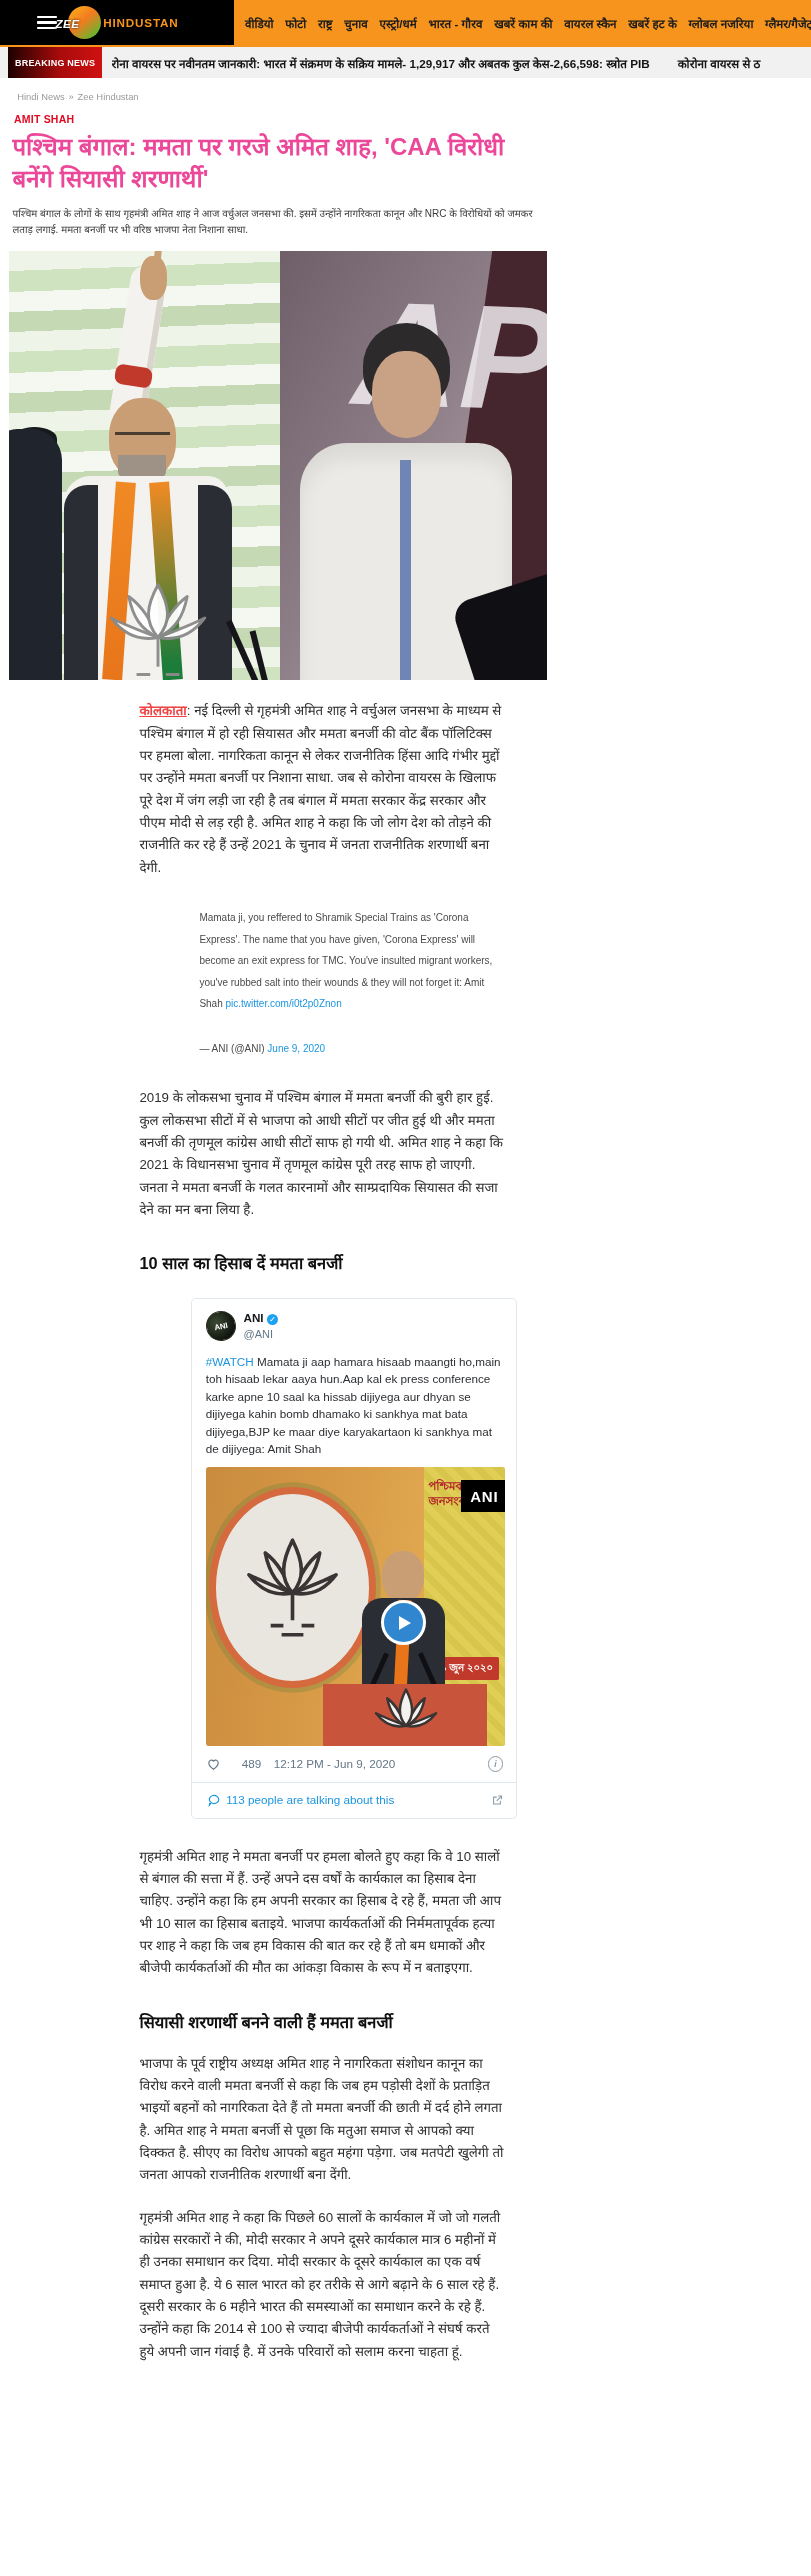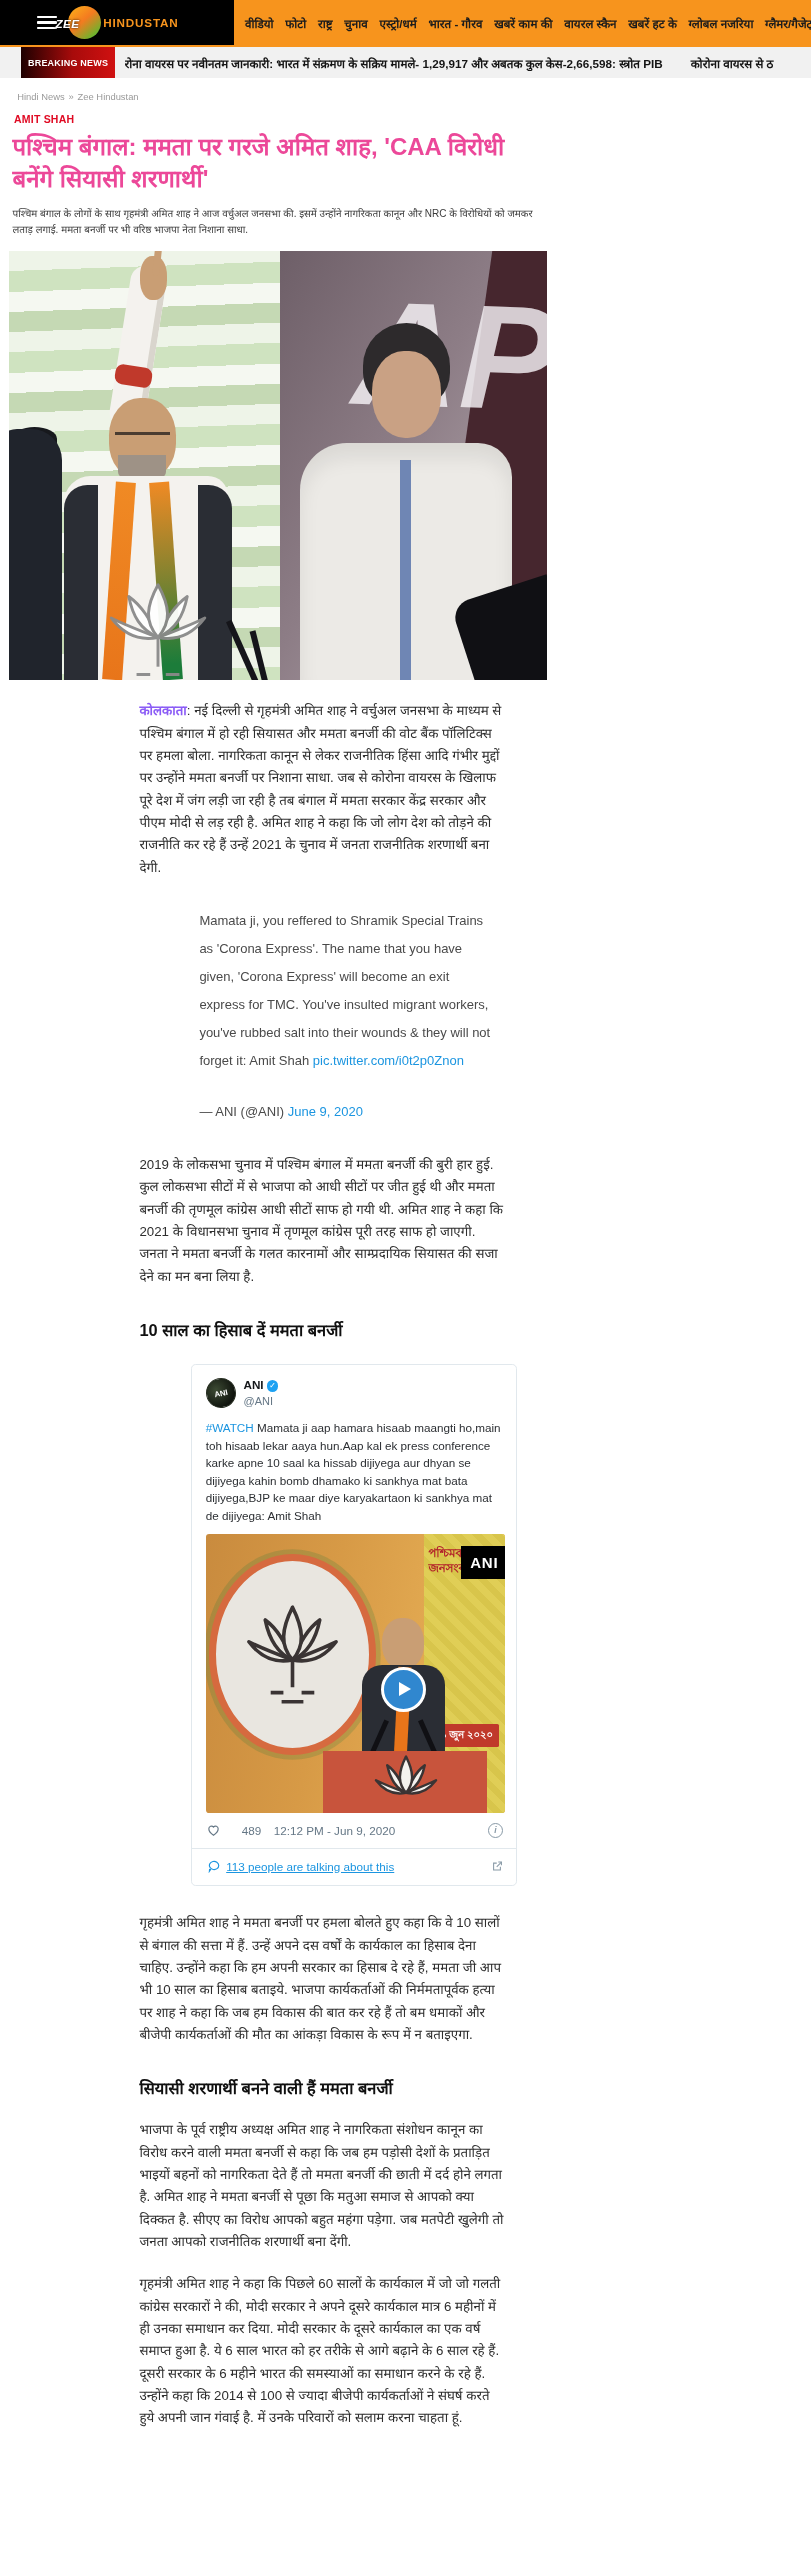--- a/index.html
+++ b/index.html
@@ -12,21 +12,21 @@
   .hamburger span{display:block;height:2.3px;background:#fff;border-radius:0.8px;}
   .logo{display:flex;align-items:center;position:relative;cursor:pointer;}
   .logo-circle{width:33px;height:33px;border-radius:50%;background:linear-gradient(140deg,#f9a11b 15%,#f47b20 45%,#6ab42d 85%);position:relative;}
   .logo-zee{position:absolute;left:-12.5px;top:11px;color:#fff;font-weight:bold;font-style:italic;font-size:11.7px;letter-spacing:0.4px;text-shadow:0 0 2.3px #000;}
   .logo-hindustan{color:#f7941d;font-weight:bold;font-size:11.7px;letter-spacing:0.8px;margin-left:2.3px;}
   .header-nav{flex:1;background:#f7941d;display:flex;align-items:center;gap:11.7px;padding:0 11px;font-weight:bold;font-size:11.7px;color:#1c1c1c;white-space:nowrap;overflow:hidden;}
   .header-nav .nav-item{cursor:pointer;}
 
   
   .breaking-bar{height:31px;background:#f1f1f1;display:flex;align-items:center;overflow:hidden;}
-  .breaking-label{margin-left:21px;background:linear-gradient(90deg,#1d0000,#a80b0b 55%,#d01111);color:#fff;font-weight:bold;font-size:9px;padding:13px 7px;letter-spacing:0.2px;flex:0 0 auto;}
+  .breaking-label{margin-left:8px;background:linear-gradient(90deg,#1d0000,#a80b0b 55%,#d01111);color:#fff;font-weight:bold;font-size:9px;padding:13px 7px;letter-spacing:0.2px;flex:0 0 auto;}
   .ticker{margin-left:9.4px;font-weight:bold;font-size:11.7px;color:#141414;white-space:nowrap;overflow:hidden;flex:1;}
   .ticker .t2{margin-left:28px;}
 
   
   .content{width:538px;margin-left:9.4px;}
   .breadcrumb{margin:12.5px 0 0 7.8px;font-size:9.4px;color:#9a9a9a;}
   .breadcrumb span{cursor:pointer;}
   .breadcrumb .sep{margin:0 3.9px;cursor:default;}
   .article-tag{margin:11px 0 0 4.7px;color:#e00a23;font-weight:bold;font-size:10.5px;letter-spacing:0.2px;}
   h1.article-title{margin:6.2px 0 11px 3.1px;font-size:24px;line-height:1.35;color:#ec4899;font-weight:bold;}
@@ -61,23 +61,23 @@
   .hr-ap{position:absolute;right:-11px;top:31px;font-size:148px;font-weight:bold;font-style:italic;color:rgba(245,242,245,.82);line-height:1;transform:rotate(2deg);}
   .hr-hair{position:absolute;left:83px;top:72px;width:87px;height:86px;background:#2d2a2c;border-radius:50% 50% 42% 42%;}
   .hr-face{position:absolute;left:92px;top:100px;width:69px;height:87px;background:#c9a184;border-radius:46% 46% 48% 48%;}
   .hr-shawl{position:absolute;left:20px;top:192px;width:212px;height:242px;background:#eceae6;border-radius:47px 34px 0 0;box-shadow:inset 0 14px 20px rgba(0,0,0,.08);}
   .hr-lanyard{position:absolute;left:120px;top:209px;width:11px;height:220px;background:#6f86b4;}
   .hr-mic{position:absolute;right:-20px;bottom:-23.4px;width:101px;height:117px;background:#101014;border-radius:19px 0 0 0;transform:rotate(-18deg);}
 
   
   .article-body{margin-left:130px;width:365px;}
   .article-body p.body-para{margin:20px 0;font-size:13.3px;line-height:1.68;color:#2e2e2e;}
-  .article-body p.body-para strong{color:#8b5cf6;}
+  .article-body p.body-para strong{color:#ef4444;text-decoration:underline;}
   .article-body h2{margin:30px 0 4.7px;font-size:16.4px;color:#101010;font-weight:bold;}
-  .tq{margin:28px 7px 28px 60px;width:295px;color:#4a4a4a;font-size:13px;line-height:2.15;}
+  .tq{margin:28px 7px 28px 60px;width:295px;color:#4a4a4a;font-size:10px;line-height:2.15;}
   .tq a,.link-blue{color:#1b95e0;text-decoration:none;cursor:pointer;}
   .tq .byline{display:block;margin-top:23.4px;}
 
   
   .tweet-card{margin:23.4px 0 26.5px 52px;width:326px;box-sizing:border-box;border:0.8px solid #e1e8ed;border-radius:4.7px;background:#fff;padding:12.5px 13.3px 0;}
   .tw-head{display:flex;align-items:flex-start;}
   .tw-avatar{width:30px;height:30px;border-radius:50%;background:radial-gradient(circle at 35% 35%,#3c4a33,#11150f 70%);color:#fff;font-size:7.8px;font-weight:bold;display:flex;align-items:center;justify-content:center;cursor:pointer;border:1.6px solid #272e22;box-sizing:border-box;transform:rotate(-12deg);}
   .tw-id{margin-left:7.8px;line-height:1.25;}
   .tw-name{font-weight:bold;font-size:11.7px;color:#14171a;cursor:pointer;display:inline-block;}
   .tw-badge{display:inline-flex;width:11.7px;height:11.7px;border-radius:50%;background:#1da1f2;color:#fff;font-size:7.8px;align-items:center;justify-content:center;margin-left:3.1px;vertical-align:0.8px;}
@@ -99,21 +99,21 @@
   .tm-mic{position:absolute;left:167px;top:184px;width:4.7px;height:55px;background:#101014;transform:rotate(24deg);}
   .tm-mic2{position:absolute;left:223px;top:184px;width:4.7px;height:55px;background:#101014;transform:rotate(-24deg);}
   .tm-play{position:absolute;left:175px;top:133px;width:45px;height:45px;border-radius:50%;background:#3087cf;border:3.1px solid #fff;box-sizing:border-box;display:flex;align-items:center;justify-content:center;cursor:pointer;}
   .tm-play .tri{width:0;height:0;border-left:12.5px solid #fff;border-top:7.8px solid transparent;border-bottom:7.8px solid transparent;margin-left:3.1px;}
   .tw-row1{display:flex;align-items:center;padding:10px 0;color:#657786;font-size:11.7px;}
   .tw-row1 .likes{margin-left:21px;cursor:pointer;}
   .tw-row1 .time{margin-left:12.5px;cursor:pointer;}
   .tw-info{margin-left:auto;width:13.3px;height:13.3px;border:1.2px solid #8899a6;border-radius:50%;color:#8899a6;font-size:8.6px;display:flex;align-items:center;justify-content:center;cursor:pointer;font-style:italic;font-weight:bold;}
   .tw-divider{border-top:0.8px solid #e1e8ed;margin:0 -13.3px;}
   .tw-row2{display:flex;align-items:center;padding:10px 0 11.7px;font-size:11.7px;color:#1b95e0;}
-  .tw-row2 .talk{margin-left:5.5px;cursor:pointer;text-decoration:underline;}
+  .tw-row2 .talk{margin-left:5.5px;cursor:pointer;}
   .tw-share{margin-left:auto;color:#8899a6;cursor:pointer;font-size:11px;}
   .icon-svg{display:inline-block;vertical-align:middle;}
 
   .page-end-pad{height:36px;}
 </style>
 </head>
 <body>
 
 <header class="site-header">
   <div class="header-left">

